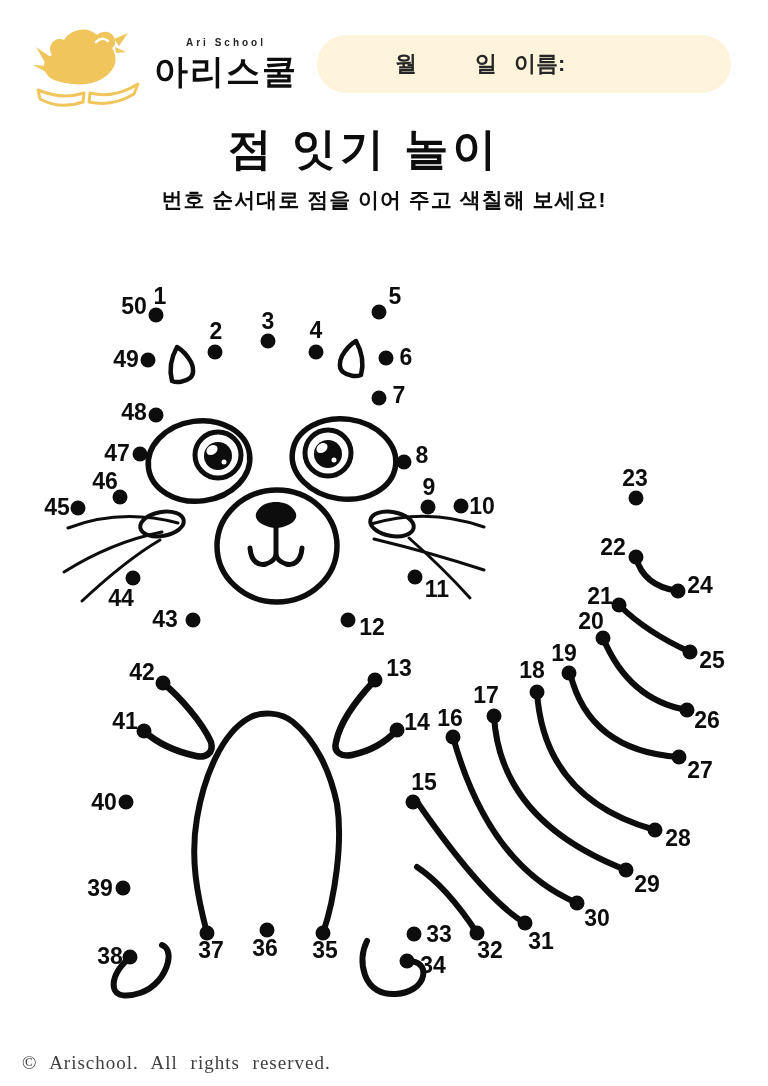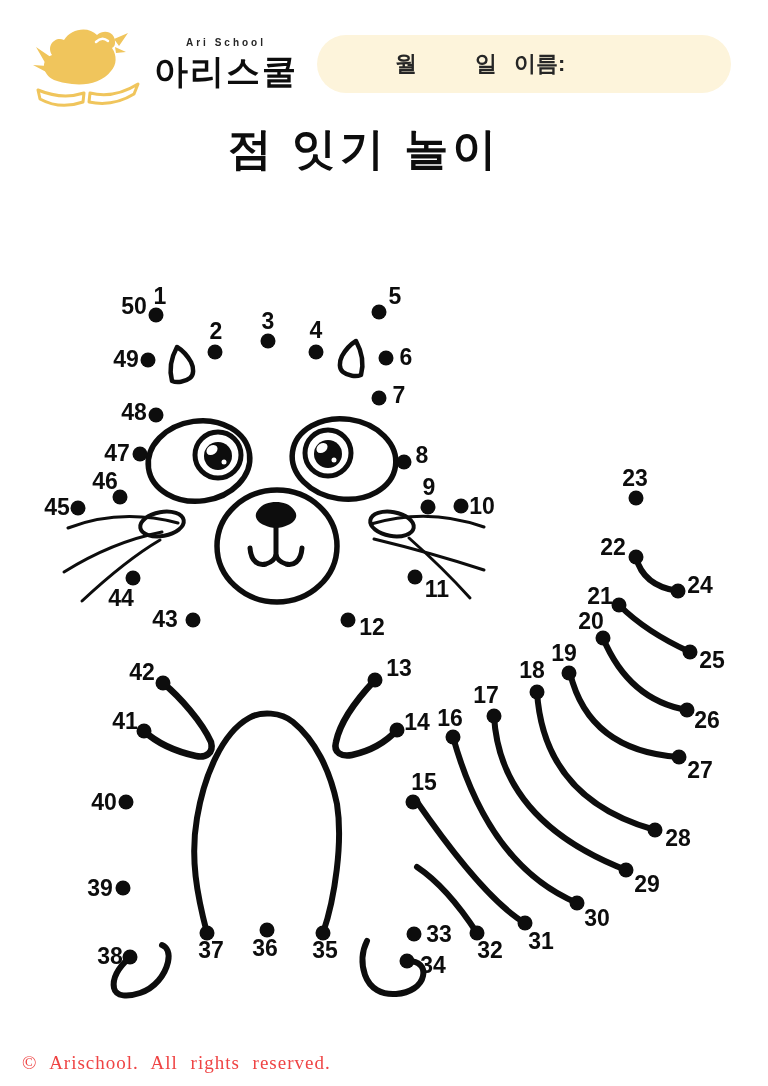--- a/index.html
+++ b/index.html
@@ -16,21 +16,21 @@
   .name-box .f2{margin-left:58px;}
   .name-box .f3{margin-left:17px;}
   .title{position:absolute;top:120px;left:0;width:728px;margin:0;text-align:center;
          font-size:44px;font-weight:800;letter-spacing:4px;color:#0d0d0d;}
   .subtitle{position:absolute;top:186px;left:0;width:768px;margin:0;text-align:center;
             font-size:21px;font-weight:bold;letter-spacing:1px;color:#0d0d0d;}
   .puzzle{position:absolute;left:0;top:0;width:768px;height:1086px;}
   .puzzle text.num{font-family:"Liberation Sans","DejaVu Sans",sans-serif;font-size:23px;
                    font-weight:bold;fill:#0d0d0d;text-anchor:middle;}
   .footer{position:absolute;left:22px;top:1052px;font-family:"Liberation Serif","DejaVu Serif",serif;
-          font-size:19px;color:#ef4444;word-spacing:7px;letter-spacing:1px;}
+          font-size:19px;color:#404040;word-spacing:7px;letter-spacing:1px;}
 </style>
 </head>
 <body>
 
 <div class="page">
 
   <header>
     <div class="logo">
       <svg class="bird-svg" viewBox="0 0 120 92">
         <path class="brandstroke" d="M8,70 Q32,80 54,73 L53,82 Q30,90 10,79 Z" fill="#ffffff" stroke-width="3" stroke-linejoin="round" stroke="#f0c55c"></path>
@@ -47,20 +47,21 @@
     </div>
 
     <div class="name-box" style="background: rgb(253, 244, 219);">
       <span class="f1">월</span>
       <span class="f2">일</span>
       <span class="f3">이름:</span>
     </div>
   </header>
 
   <h1 class="title">점 잇기 놀이</h1>
+  <p class="subtitle">번호 순서대로 점을 이어 주고 색칠해 보세요!</p>
 
   <svg class="puzzle" viewBox="0 0 768 1086">
       <path fill="none" stroke="#0d0d0d" stroke-width="4.5" stroke-linecap="round" stroke-linejoin="round" d="M177,347 C171,358 169,370 172,381 C177,383 185,382 190,378 C194,375 194,368 191,362 C187,355 182,350 177,347 Z"></path>
       <path fill="none" stroke="#0d0d0d" stroke-width="4.5" stroke-linecap="round" stroke-linejoin="round" d="M356,341 C362,352 364,364 361,375 C356,377 348,376 343,372 C339,369 339,362 342,356 C346,349 351,344 356,341 Z"></path>
       <ellipse fill="none" stroke="#0d0d0d" stroke-width="5.5" stroke-linecap="round" stroke-linejoin="round" cx="199" cy="461" rx="51" ry="40" transform="rotate(-8 199 461)"></ellipse>
       <ellipse fill="none" stroke="#0d0d0d" stroke-width="5.5" stroke-linecap="round" stroke-linejoin="round" cx="344" cy="459" rx="52" ry="40" transform="rotate(8 344 459)"></ellipse>
       <circle fill="#ffffff" stroke="#0d0d0d" stroke-width="5" stroke-linecap="round" stroke-linejoin="round" cx="218" cy="455" r="23"></circle>
       <circle fill="#ffffff" stroke="#0d0d0d" stroke-width="5" stroke-linecap="round" stroke-linejoin="round" cx="328" cy="453" r="23"></circle>
       <circle fill="#0d0d0d" cx="218" cy="456" r="14"></circle>
       <circle fill="#0d0d0d" cx="328" cy="454" r="14"></circle>

